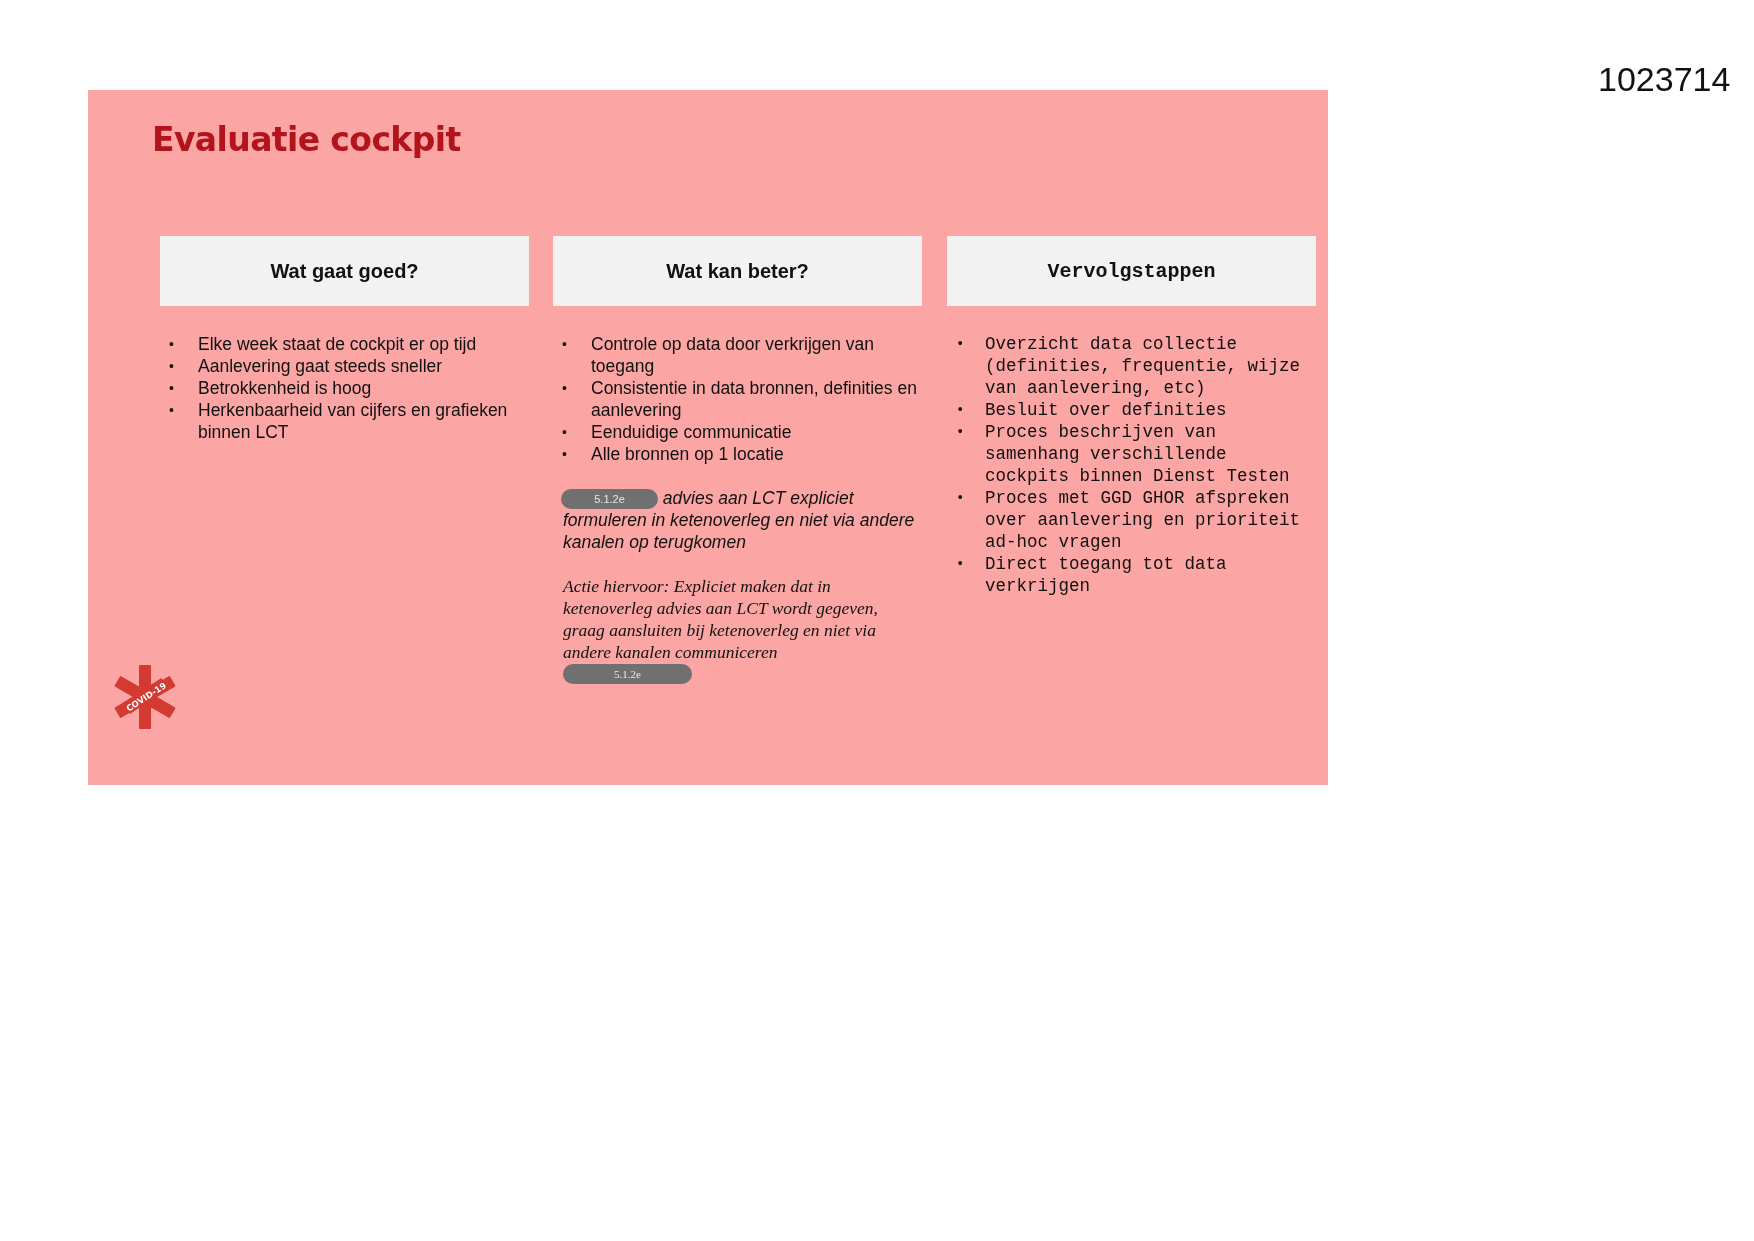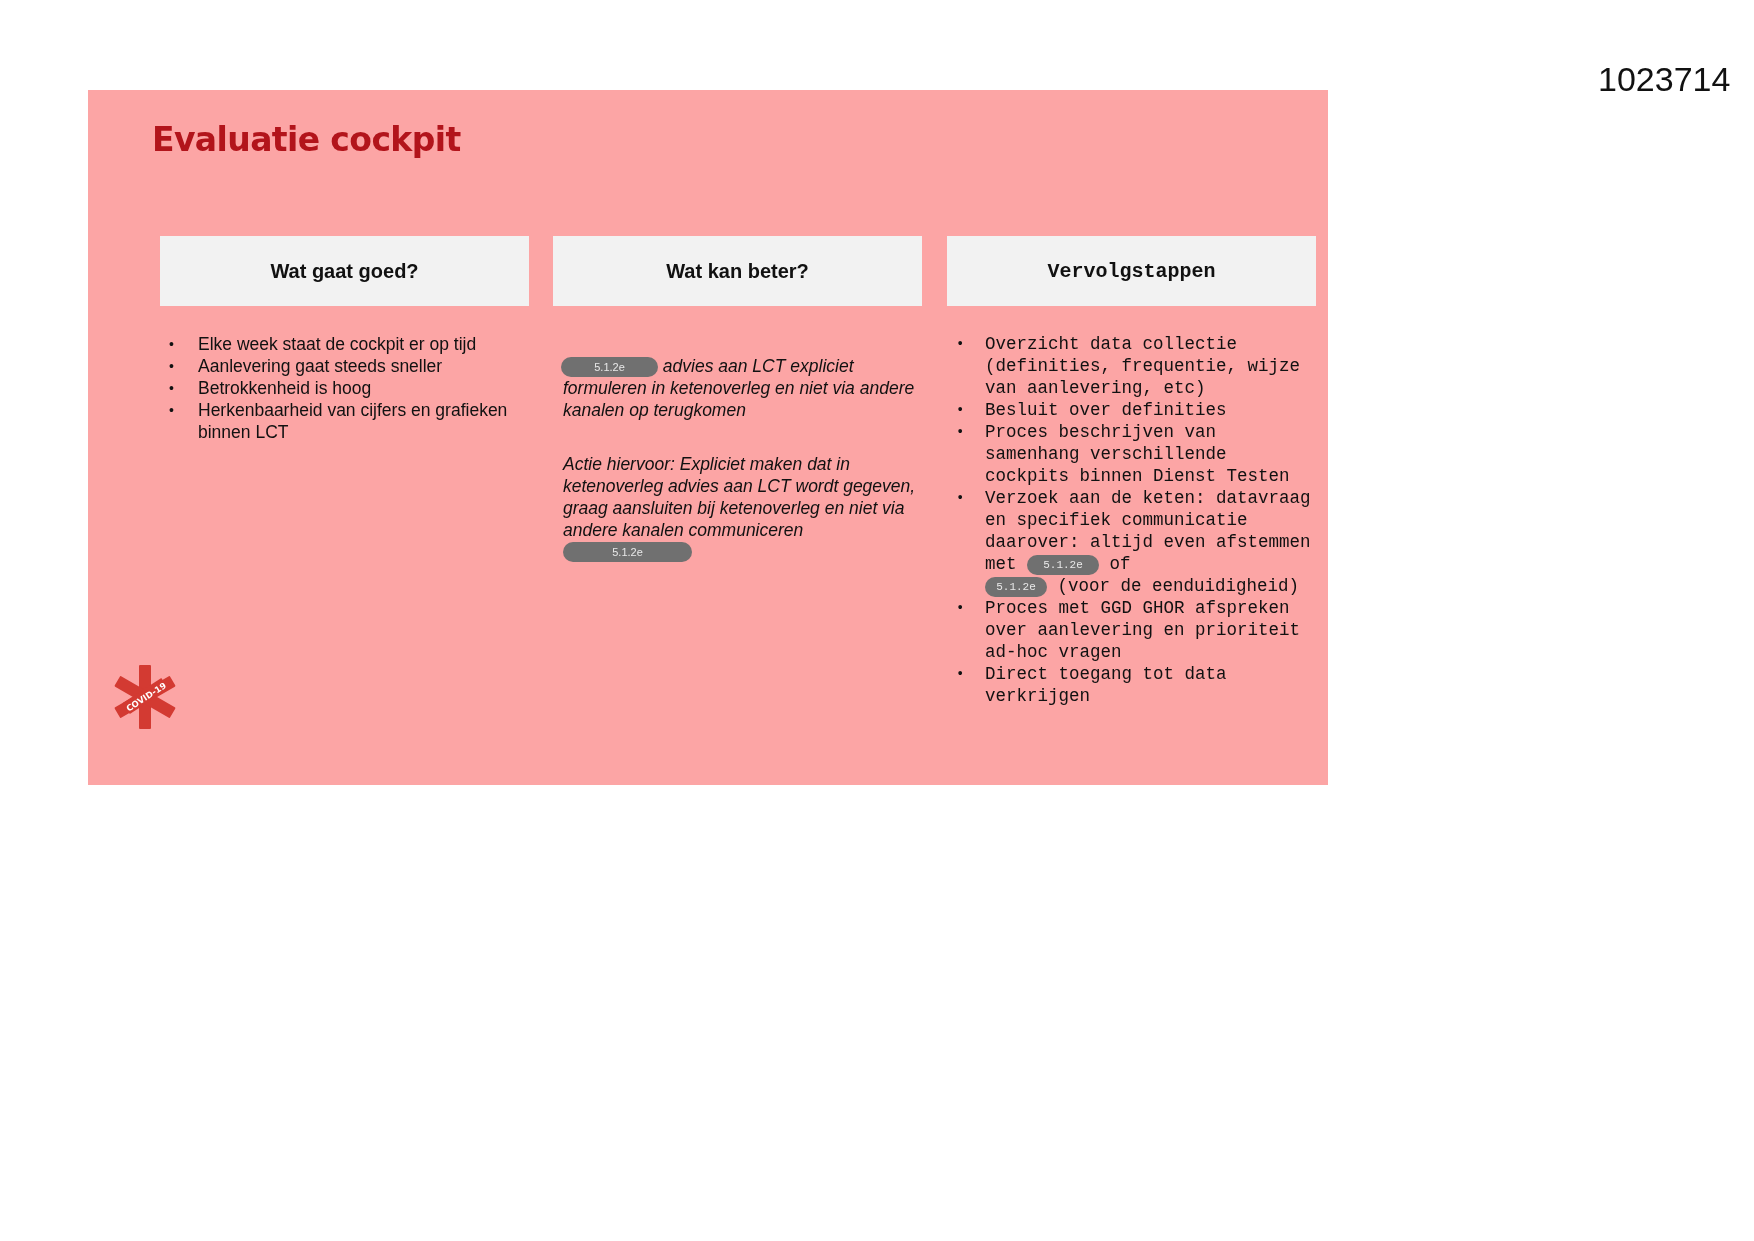--- a/index.html
+++ b/index.html
@@ -65,21 +65,21 @@
       position: absolute;
       left: 9px; top: 0;
       font-size: 14px;
     }
     .note {
       font-style: italic;
       margin-top: 22px;
       padding-left: 10px;
       padding-right: 6px;
     }
-    .note + .note { margin-top: 32px; }
+    .note + .note { margin-top: 22px; font-family: Liberation Serif, serif; }
     .redact {
       display: inline-block;
       background: #707070;
       color: #e8e8e8;
       font-size: 11px;
       font-style: normal;
       text-align: center;
       line-height: 20px;
       height: 20px;
       vertical-align: 1px;
@@ -111,33 +111,38 @@
         <li>Aanlevering gaat steeds sneller</li>
         <li>Betrokkenheid is hoog</li>
         <li>Herkenbaarheid van cijfers en grafieken binnen LCT</li>
       </ul>
     </div>
   </div>
 
   <div class="column" style="left:465px;">
     <div class="col-header">Wat kan beter?</div>
     <div class="col-body">
+      <ul class="bullets">
+        <li>Controle op data door verkrijgen van toegang</li>
+        <li>Consistentie in data bronnen, definities en aanlevering</li>
+        <li>Eenduidige communicatie</li>
+        <li>Alle bronnen op 1 locatie</li>
+      </ul>
       <p class="note"><span class="redact w96">5.1.2e</span><span> advies aan LCT expliciet formuleren in ketenoverleg en niet via andere kanalen op terugkomen</span></p>
       <p class="note"><span>Actie hiervoor: Expliciet maken dat in ketenoverleg advies aan LCT wordt gegeven, graag aansluiten bij ketenoverleg en niet via andere kanalen communiceren</span><span class="redact block">5.1.2e</span></p>
     </div>
   </div>
 
   <div class="column" style="left:859px;font-family:Liberation Mono, monospace;">
     <div class="col-header">Vervolgstappen</div>
     <div class="col-body">
       <ul class="bullets">
         <li>Overzicht data collectie (definities, frequentie, wijze van aanlevering, etc)</li>
         <li>Besluit over definities</li>
         <li>Proces beschrijven van samenhang verschillende cockpits binnen Dienst Testen</li>
-        <li><span>Verzoek aan de keten: datavraag en specifiek communicatie daarover: altijd even afstemmen met </span><span class="redact w72">5.1.2e</span><span> of </span><br><span class="redact w62">5.1.2e</span><span> (voor de eenduidigheid)</span></li>
         <li>Proces met GGD GHOR afspreken over aanlevering en prioriteit ad-hoc vragen</li>
         <li>Direct toegang tot data verkrijgen</li>
       </ul>
     </div>
   </div>
 
   <div class="covid-logo">
     <svg width="66" height="68" viewBox="0 0 66 68">
       <g fill="#d33a32">
         <rect x="27" y="2" width="12" height="64" rx="1"></rect>

